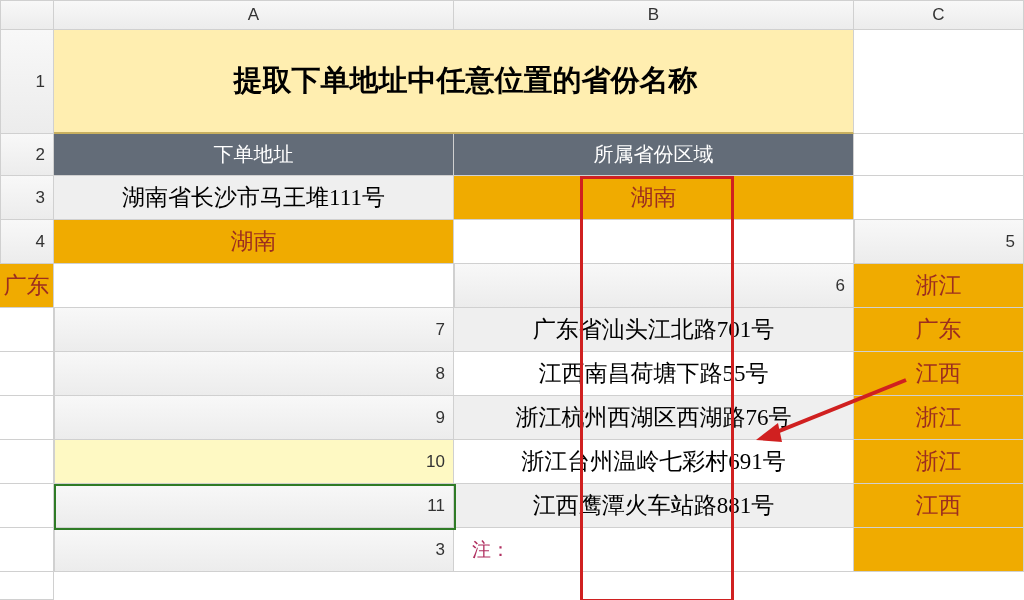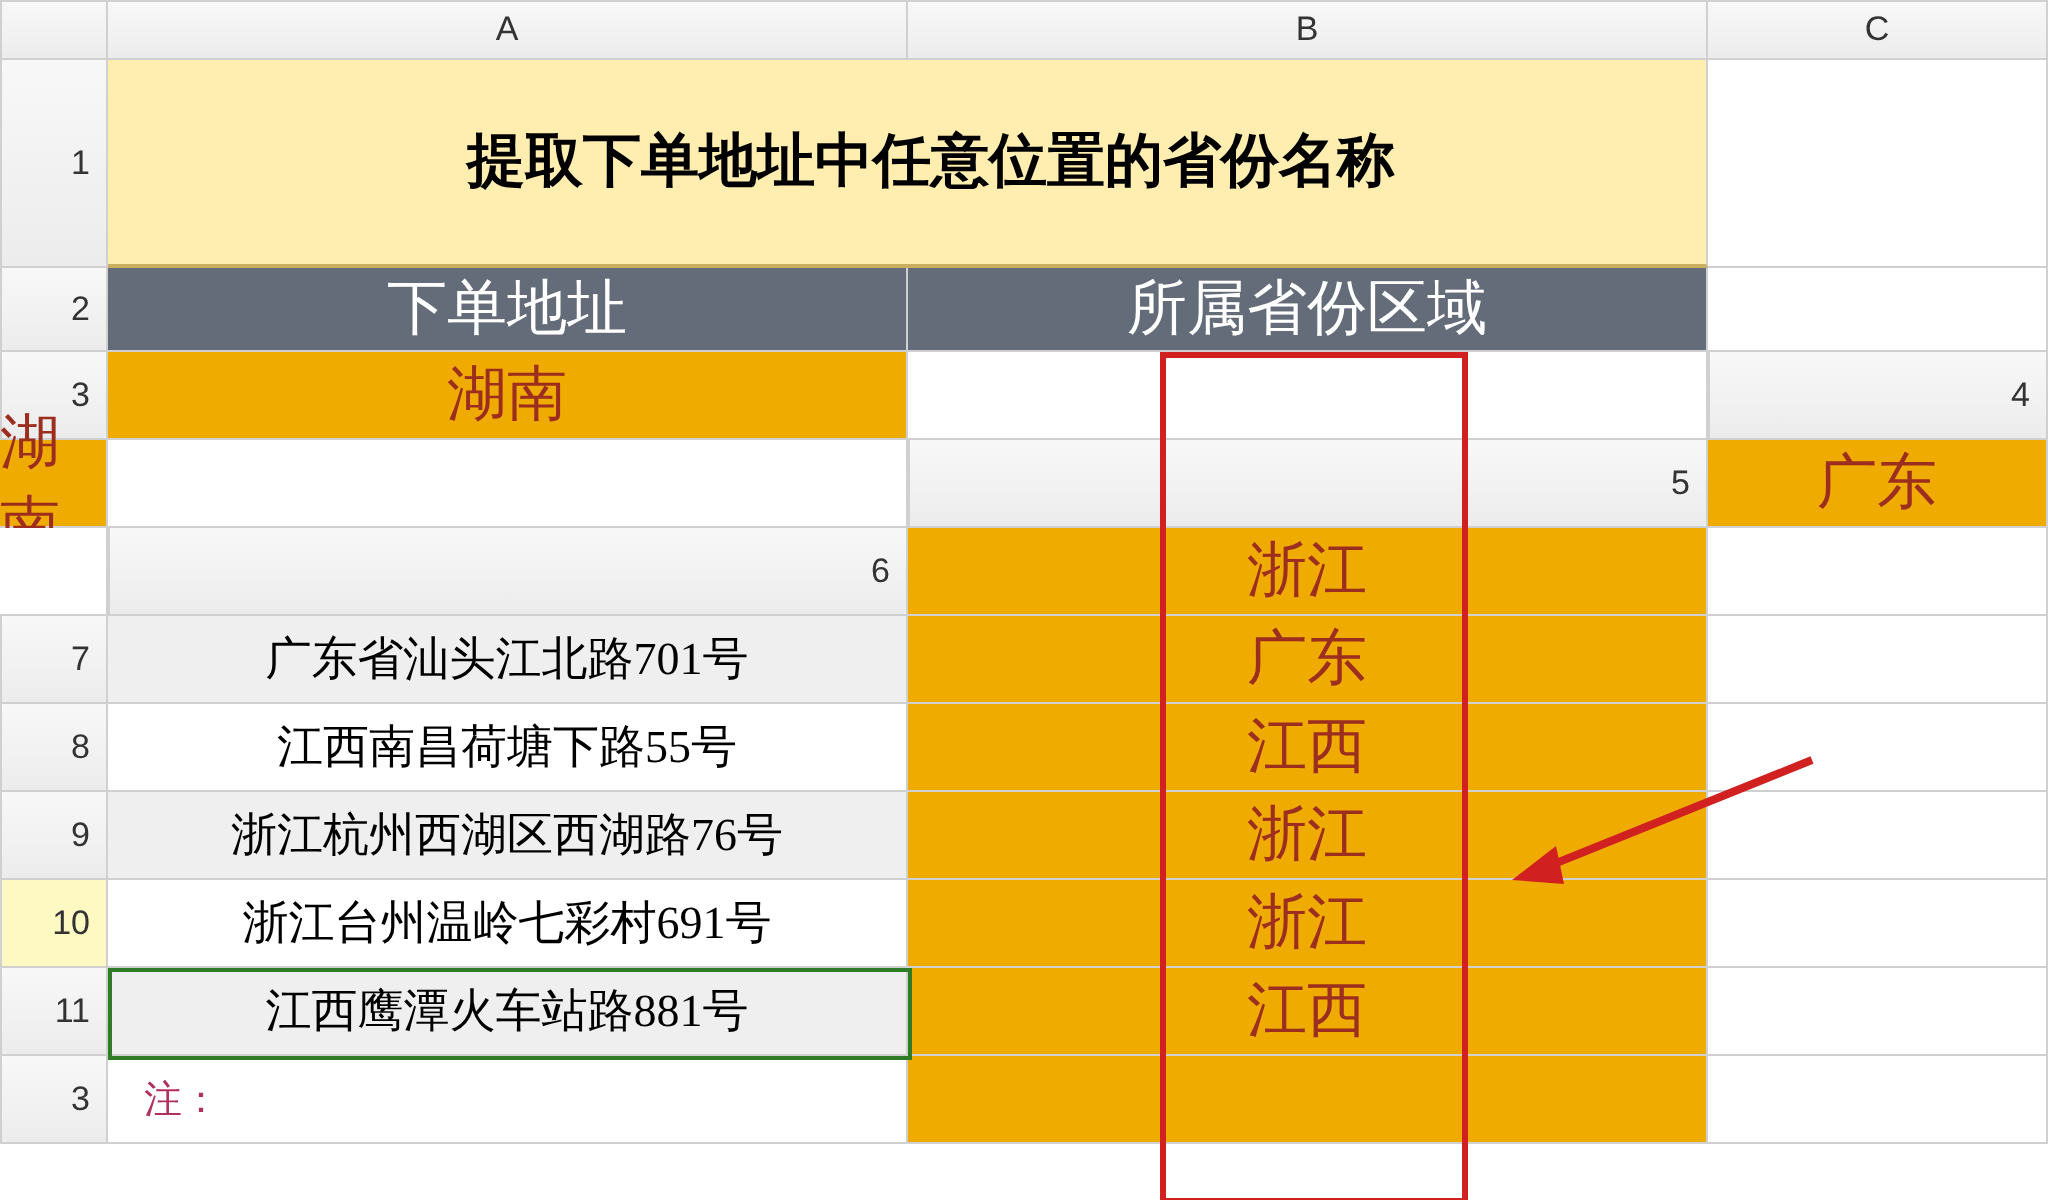--- a/index.html
+++ b/index.html
@@ -28,26 +28,26 @@
     font-size:23px;
     background:#fff;
     position:relative;
   }
   .col-head { background:linear-gradient(#f8f8f8,#ececec); color:#333; font-size:17px; border-top:1px solid var(--grid-border); }
   .row-head { background:linear-gradient(#f8f8f8,#ececec); color:#333; font-size:17px; border-left:1px solid var(--grid-border); justify-content:flex-end; padding-right:8px; box-sizing:border-box; }
   .row-head.sel { background:#fef9c3; }
   .corner { background:linear-gradient(#f8f8f8,#ececec); border-top:1px solid var(--grid-border); border-left:1px solid var(--grid-border); }
 
   .title { background:var(--title-bg); font-weight:700; font-size:29px; border-bottom:2px solid #c8b060; }
-  .hdr2  { background:var(--header-bg); color:#fff; font-size:30px; }
+  .hdr2  { background:var(--header-bg); color:#fff; font-size:20px; }
   .addr  { font-family:"SimSun","Songti SC","Microsoft YaHei",serif; }
   .band  { background:var(--row-band); }
 
   .prov-bg { background:var(--gold); }
-  .prov-val { color:#9c2e1f; font-family:"SimSun","Songti SC",serif; font-size:30px; }
+  .prov-val { color:#9c2e1f; font-family:"SimSun","Songti SC",serif; font-size:23px; }
 
   .note { color:#b03060; font-size:19px; font-family:"SimSun",serif; justify-content:flex-start; padding-left:18px; box-sizing:border-box; }
 
   
   .red-box {
     position:absolute;
     border:3px solid var(--red);
     pointer-events:none;
     left: calc(54px + 400px + 126px);
     width: 148px;
@@ -80,20 +80,21 @@
   <div class="cell row-head">1</div>
   <div class="cell title" style="grid-column: 2 / span 2; padding-left: 24px;">提取下单地址中任意位置的省份名称</div>
   <div class="cell"></div>
 
   <div class="cell row-head">2</div>
   <div class="cell hdr2">下单地址</div>
   <div class="cell hdr2">所属省份区域</div>
   <div class="cell"></div>
 
   <div class="cell row-head">3</div>
+  <div class="cell addr band">湖南省长沙市马王堆111号</div>
   <div class="cell prov-bg">
       <span class="prov-val">湖南</span>
     </div>
   <div class="cell"></div>
 
   <div class="cell row-head">4</div>
   <div class="cell prov-bg">
       <span class="prov-val">湖南</span>
     </div>
   <div class="cell"></div>

